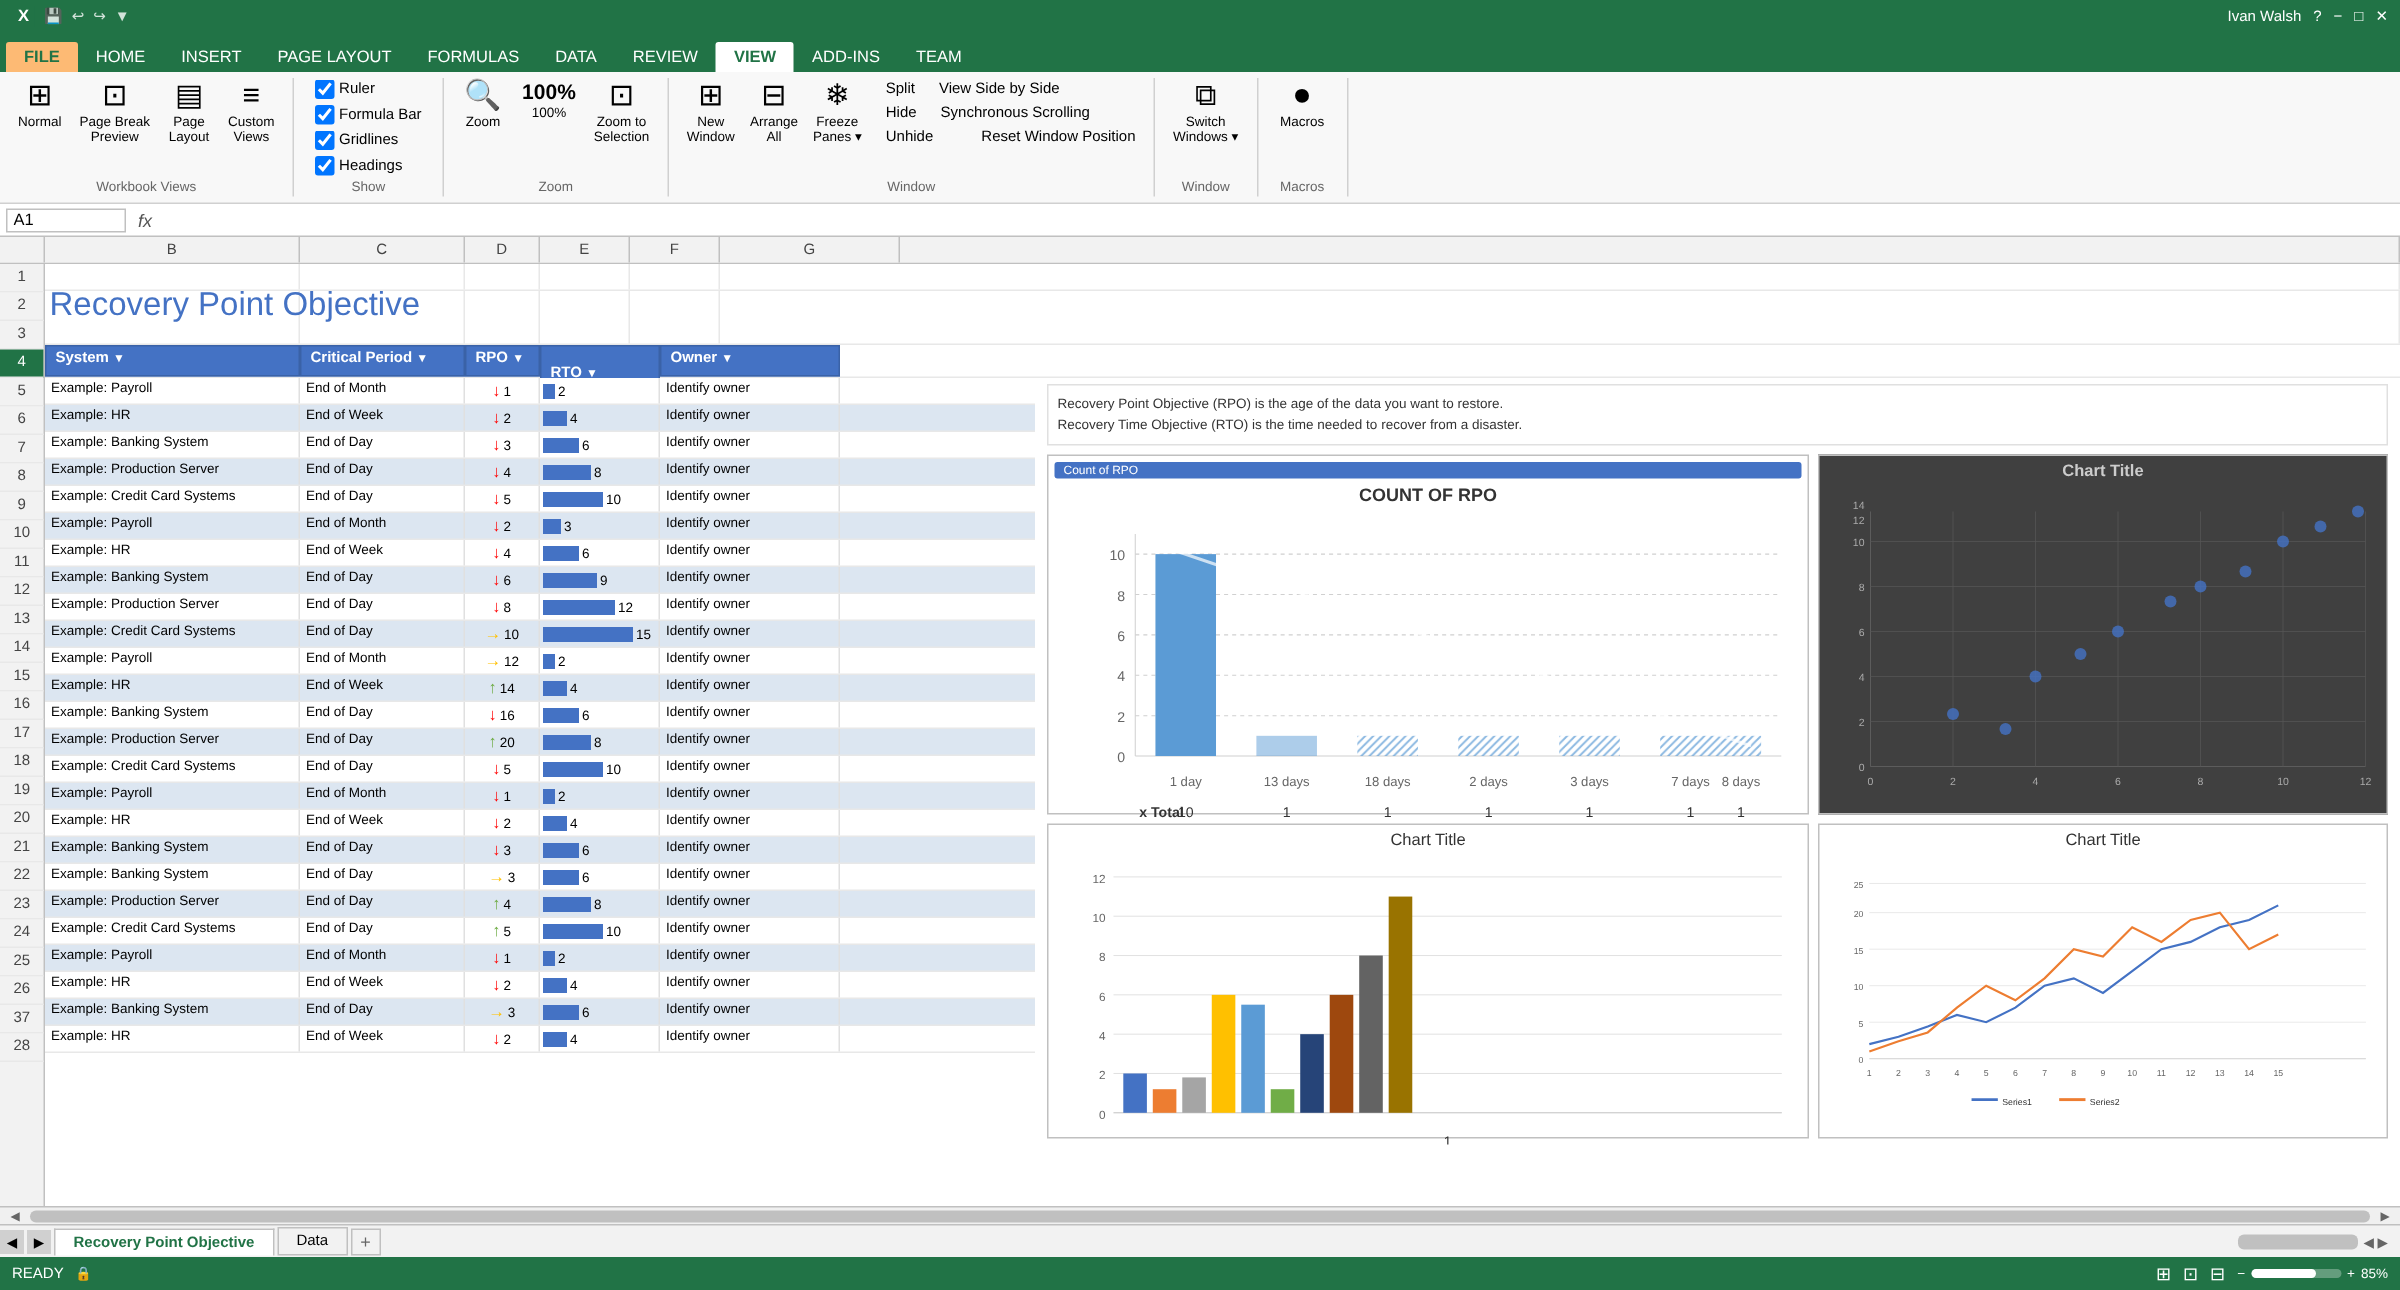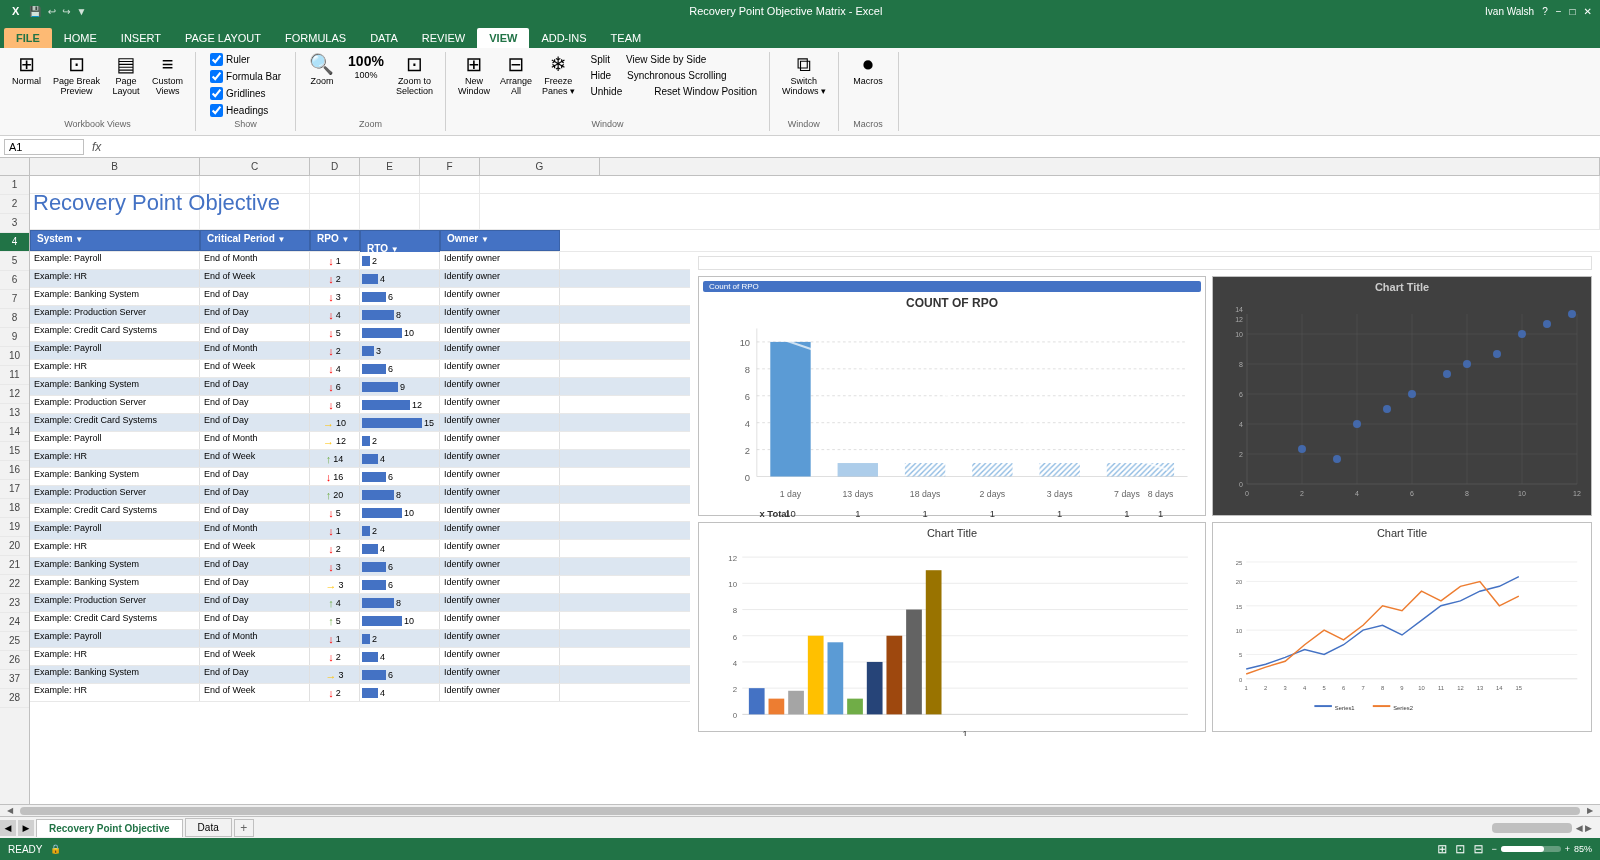--- a/index.html
+++ b/index.html
@@ -199,21 +199,20 @@
 <body>
 
 <div id="title-bar">
   <div style="display:flex;align-items:center;gap:6px;">
     <span style="background:#217346;color:white;font-weight:bold;padding:1px 4px;font-size:11px;">X</span>
     <span style="font-size:10px;color:rgba(255,255,255,0.8);">💾</span>
     <span style="font-size:10px;color:rgba(255,255,255,0.8);">↩</span>
     <span style="font-size:10px;color:rgba(255,255,255,0.8);">↪</span>
     <span style="font-size:10px;color:rgba(255,255,255,0.8);">▼</span>
   </div>
-  <div class="title">Recovery Point Objective Matrix - Excel</div>
   <div style="display:flex;align-items:center;gap:8px;">
     <span style="font-size:10px;">Ivan Walsh</span>
     <span style="font-size:10px;cursor:pointer;">?</span>
     <span style="font-size:10px;cursor:pointer;">−</span>
     <span style="font-size:10px;cursor:pointer;">□</span>
     <span style="font-size:10px;cursor:pointer;">✕</span>
   </div>
 </div>
 
 <div id="ribbon-tabs">
@@ -756,20 +755,22 @@
         <span style="font-size:9px;">4</span>
       </div>
       <div style="width:120px;padding:1px 4px;font-size:9px;border-right:1px solid #e0e0e0;">Identify owner</div>
     </div>
             </div>
         </div>
 
         <div style="flex:1;padding:4px 8px;display:flex;flex-direction:column;gap:6px;overflow:hidden;">
 
           <div style="font-size:9px;color:#333;line-height:1.5;border:1px solid #e0e0e0;padding:6px;background:#fff;">
+            <div>Recovery Point Objective (RPO) is the age of the data you want to restore.</div>
+            <div>Recovery Time Objective (RTO) is the time needed to recover from a disaster.</div>
           </div>
 
           <div style="display:flex;gap:6px;height:240px;">
 
             <div style="flex:1;border:1px solid #c0c0c0;background:#fff;padding:4px;display:flex;flex-direction:column;">
               <div style="display:inline-block;background:#4472C4;color:white;font-size:8px;padding:1px 6px;border-radius:2px;margin-bottom:4px;">Count of RPO</div>
               <div style="text-align:center;font-weight:bold;font-size:12px;color:#333;margin-bottom:4px;">COUNT OF RPO</div>
               <div style="flex:1;position:relative;">
                 <svg width="100%" height="100%" viewBox="0 0 370 160">
 

